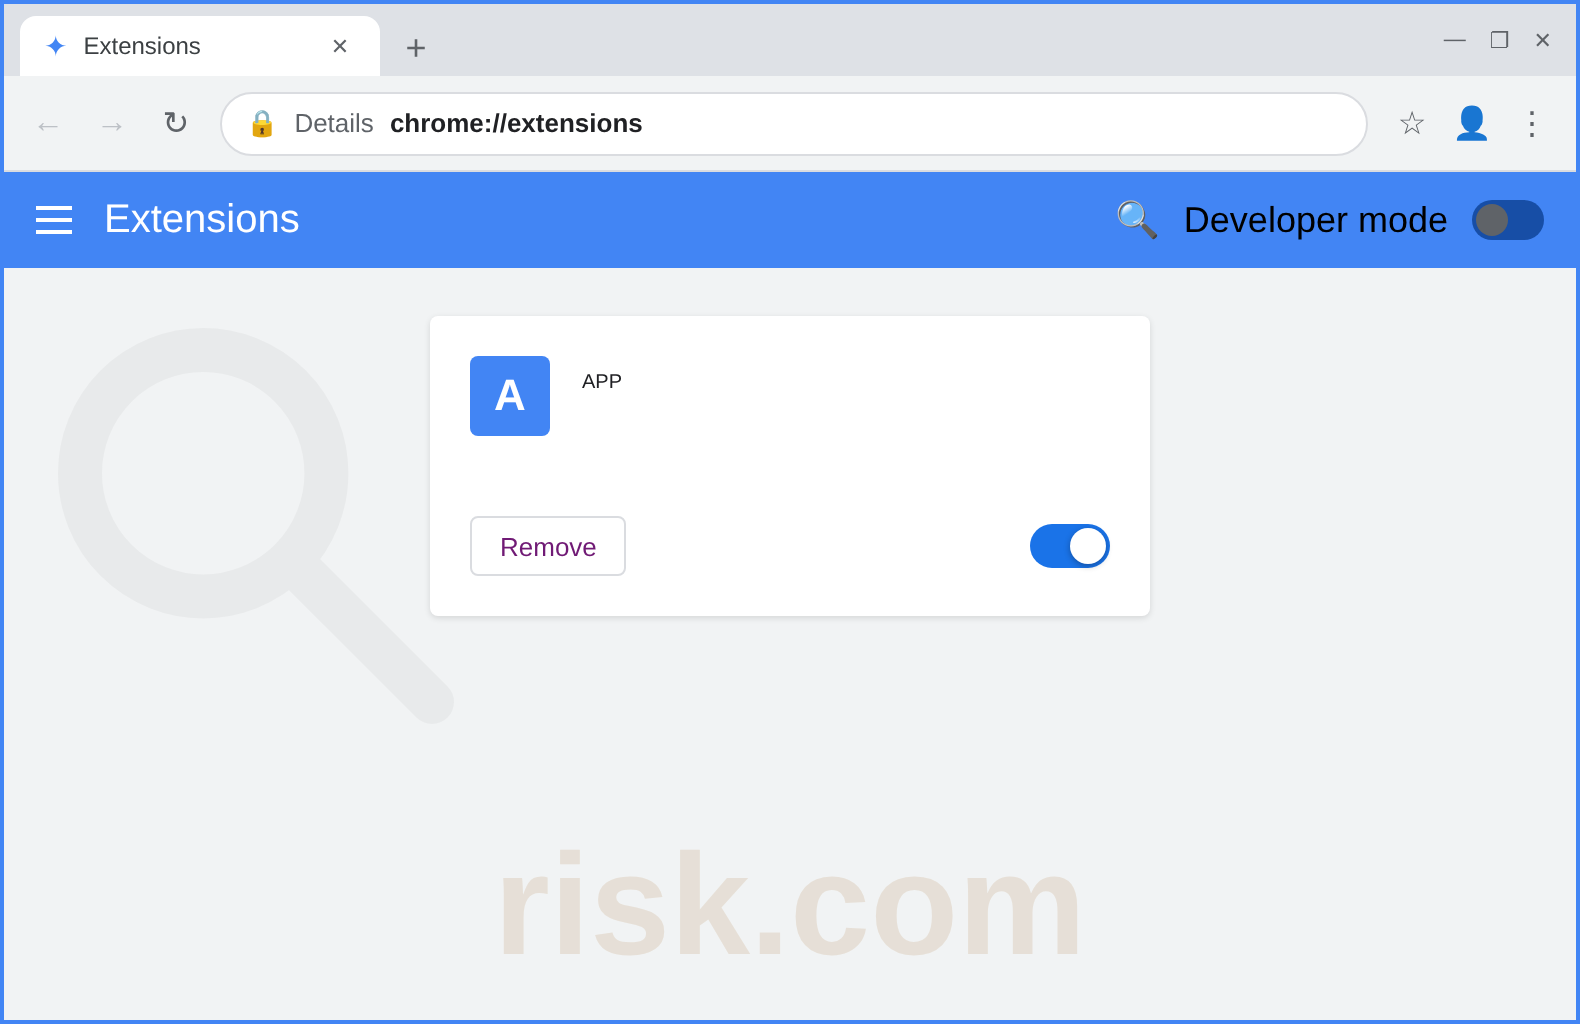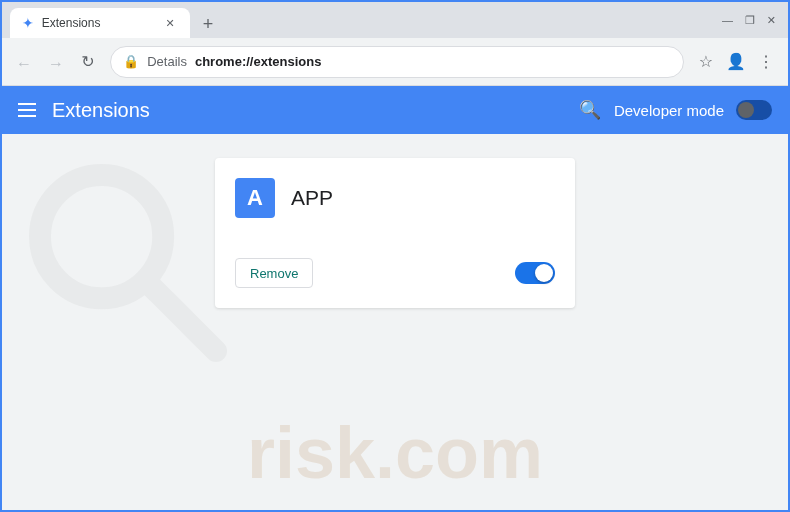--- a/index.html
+++ b/index.html
@@ -50,21 +50,21 @@
   <div style="display:flex; align-items:center; gap:16px;">
     <div style="display:flex; flex-direction:column; gap:4px; cursor:pointer;">
       <span style="width:18px; height:2px; background:#fff; display:block;"></span>
       <span style="width:18px; height:2px; background:#fff; display:block;"></span>
       <span style="width:18px; height:2px; background:#fff; display:block;"></span>
     </div>
     <span style="font-size:20px; font-weight:400; color:#fff;">Extensions</span>
   </div>
   <div style="margin-left:auto; display:flex; align-items:center; gap:12px;">
     <span style="color:#fff; font-size:18px; cursor:pointer;">🔍</span>
-    <span style="font-size:15px; color:#ffffff;">Developer mode</span>
+    <span style="font-size:18px; color:#000000;">Developer mode</span>
     <div style="width:36px; height:20px; background:#174ea6; border-radius:10px; position:relative; cursor:pointer;">
       <div style="width:16px; height:16px; border-radius:50%; background:#5f6368; position:absolute; top:2px; left:2px;"></div>
     </div>
   </div>
 </div>
 
 <div style="background:#f1f3f4; position:relative; overflow:hidden; height:calc(512px - 36px - 48px - 48px); display:flex; align-items:flex-start; justify-content:center; padding:24px;">
 
   <div style="position:absolute; top:0; left:0; right:0; bottom:0; pointer-events:none; overflow:hidden;">
 
@@ -74,23 +74,23 @@
     </svg>
 
     <span style="position:absolute; bottom:20px; left:50%; transform:translateX(-50%); font-size:72px; font-weight:bold; color:#c9a882; opacity:0.25; white-space:nowrap; ">risk.com</span>
   </div>
 
   <div style="background:#fff; border-radius:4px; padding:20px; width:360px; box-shadow:0 1px 3px rgba(0,0,0,0.12); position:relative; z-index:1;">
     <div style="display:flex; align-items:flex-start; gap:16px; margin-bottom:40px;">
       <div style="width:40px; height:40px; background:#4285f4; border-radius:4px; display:flex; align-items:center; justify-content:center; color:#fff; font-size:22px; font-weight:bold; flex-shrink:0;">
         <span>A</span>
       </div>
-      <span style="font-size:21px; color:#202124; font-weight:400; padding-top:8px;">APP</span>
+      <span style="font-size:10px; color:#202124; font-weight:400; padding-top:8px;">APP</span>
     </div>
     <div style="display:flex; align-items:center; gap:8px;">
-      <button style="height:30px; padding:0 14px; border:1px solid #dadce0; border-radius:4px; background:#fff; font-size:13px; color:#0f766e; cursor:pointer;">Remove</button>
+      <button style="height:30px; padding:0 14px; border:1px solid #dadce0; border-radius:4px; background:#fff; font-size:13px; color:#701a75; cursor:pointer;">Remove</button>
       <div style="margin-left:auto; width:40px; height:22px; background:#1a73e8; border-radius:11px; position:relative; cursor:pointer;">
         <div style="width:18px; height:18px; border-radius:50%; background:#fff; position:absolute; top:2px; right:2px; box-shadow:0 1px 3px rgba(0,0,0,0.3);"></div>
       </div>
     </div>
   </div>
 
 </div>
 
 </body></html>

